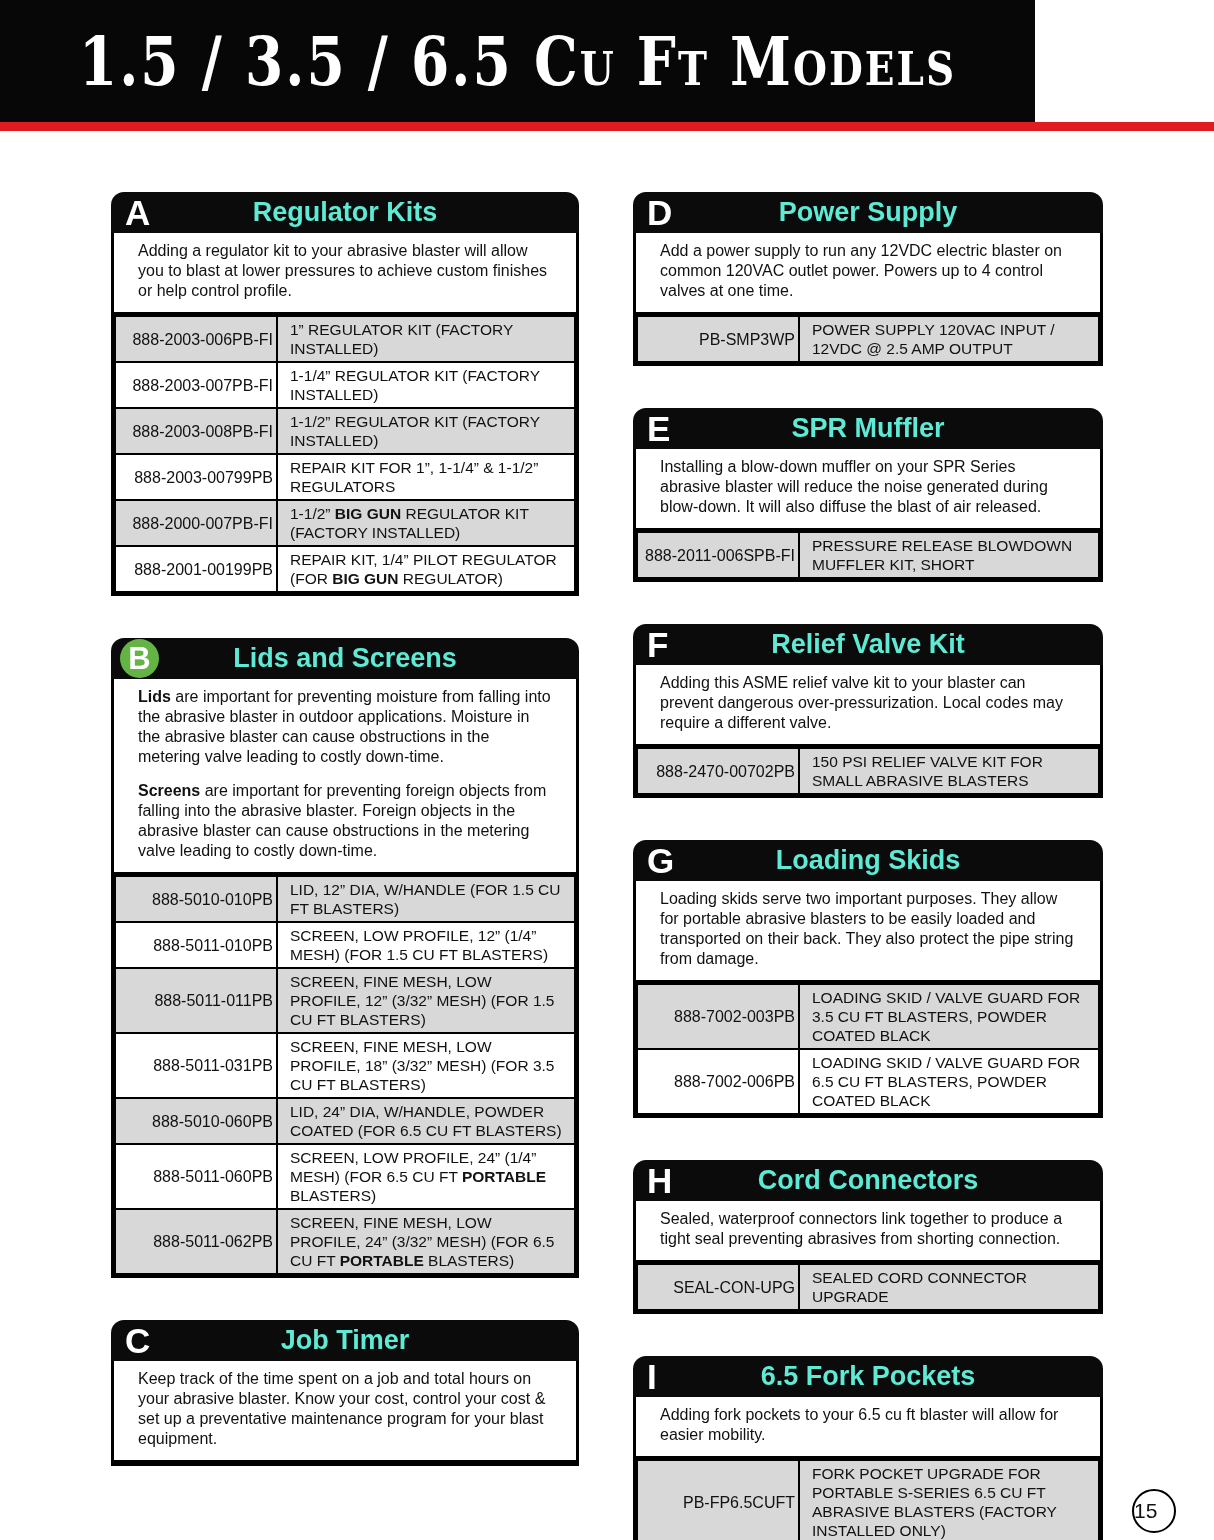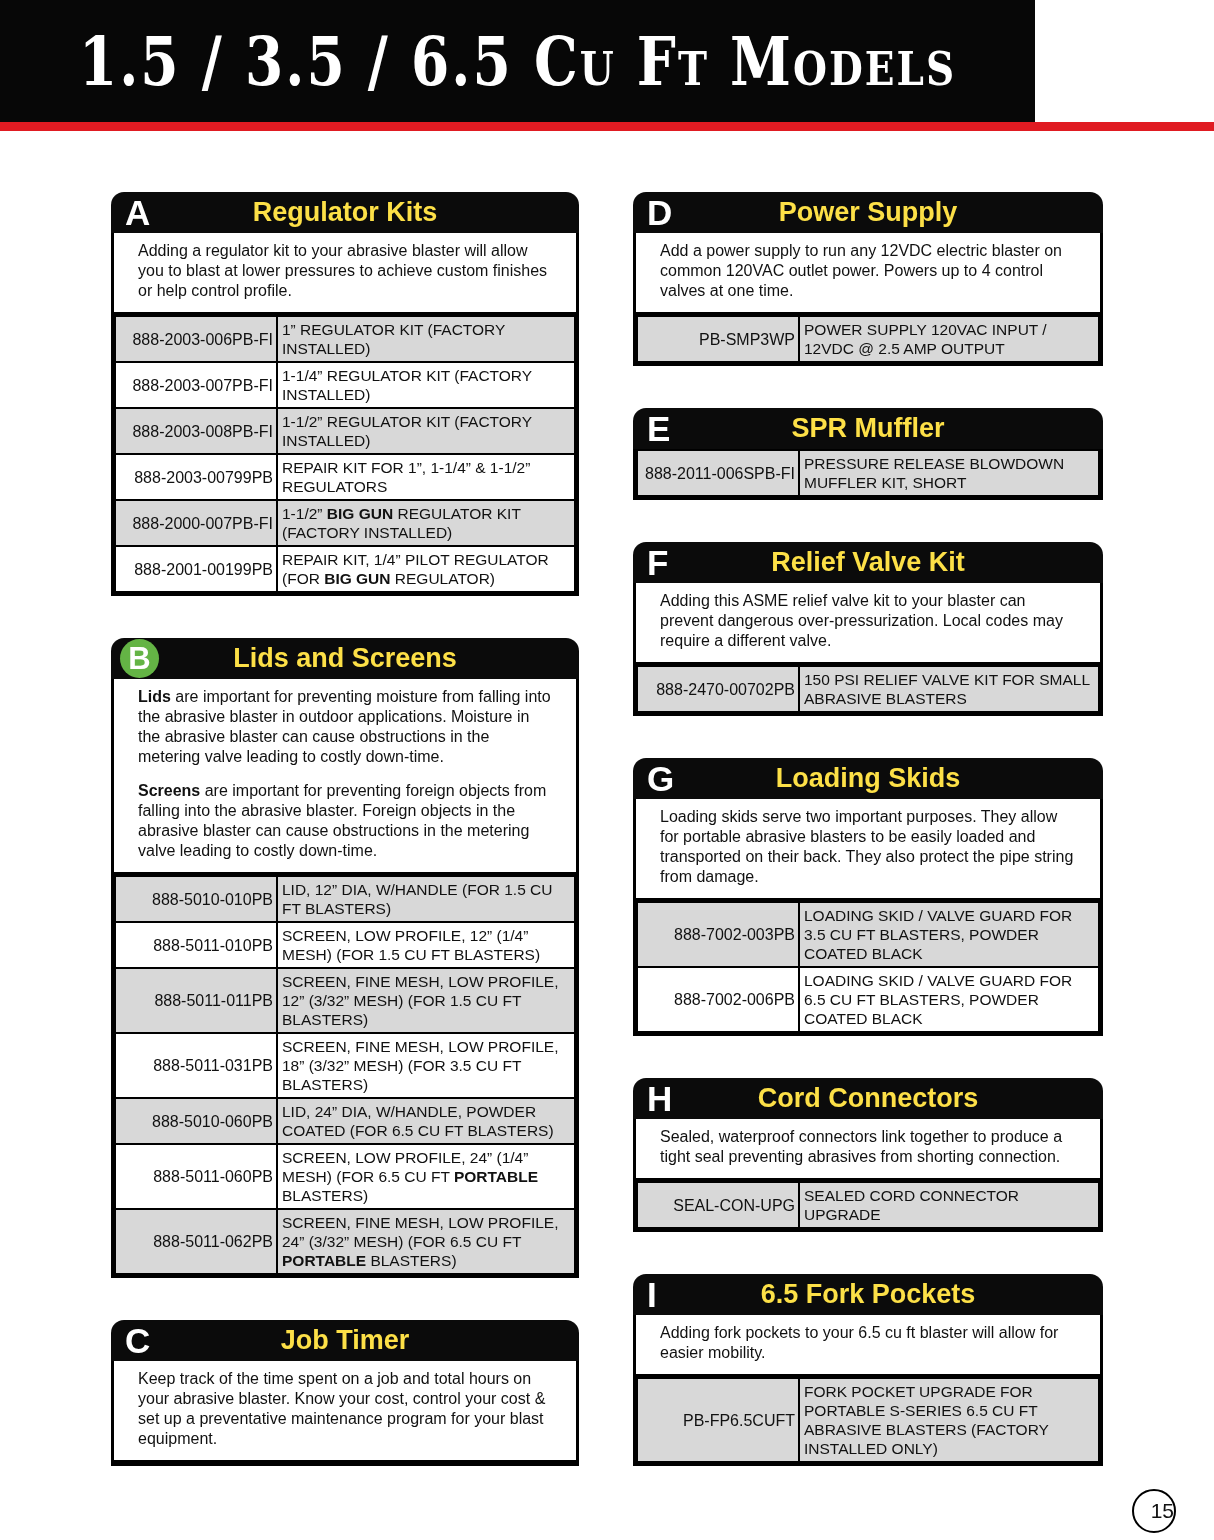--- a/index.html
+++ b/index.html
@@ -33,39 +33,39 @@
   .badge {
     position:absolute; left:14px; top:1px; color:#fff; font-weight:700;
     font-size:35px; line-height:39px; letter-spacing:0;
   }
   .badge.green-circle {
     left:9px; top:1px; width:39px; height:39px; border-radius:50%;
     background:#64b445; text-align:center; font-size:31px; line-height:39px;
   }
   .panel-title {
     position:absolute; inset:0; display:flex; align-items:center; justify-content:center;
-    color:#fde047; font-weight:700; font-size:27px; white-space:nowrap;
+    color:#5eead4; font-weight:700; font-size:27px; white-space:nowrap;
   }
   .panel-body { border:3px solid #000; border-top:none; background:#fff; }
   .panel-desc { padding:4px 24px 7px; border-bottom:3px solid #000; }
   .panel-desc p { margin:4px 0; font-size:16px; line-height:20px; }
   .panel-desc p + p { margin-top:14px; }
 
   table.parts { border-collapse:collapse; width:100%; }
   .parts td {
-    border:2px solid #000; padding:3px 4px;
+    border:2px solid #000; padding:3px 12px;
     font-size:15.5px; line-height:19px; vertical-align:middle;
   }
   .parts td.part { width:162px; text-align:right; font-size:16px; padding:3px 3px; }
   .parts tr.shaded { background:#d8d8d8; }
 
   .page-num {
     position:absolute; left:1132px; top:1489px; width:44px; height:44px;
     border:2.5px solid #000; border-radius:50%;
-    display:flex; align-items:center; justify-content:flex-end;
+    display:flex; align-items:center; justify-content:flex-start;
     font-size:21px; color:#111; background:#fff;
   }
 </style>
 </head>
 <body>
 
 <header class="banner">
   <h1><span>1.5 / 3.5 / 6.5</span>&nbsp;<span class="sc">Cu Ft Models</span></h1>
 </header>
 <div class="stripe"></div>
@@ -186,20 +186,23 @@
             </tbody>
           </table>
         </div>
       </section>
       <section class="panel">
         <div class="panel-header">
           <span class="badge">E</span>
           <span class="panel-title">SPR Muffler</span>
         </div>
         <div class="panel-body">
+          <div class="panel-desc">
+            <p>Installing a blow-down muffler on your SPR Series abrasive blaster will reduce the noise generated during blow-down. It will also diffuse the blast of air released.</p>
+          </div>
           <table class="parts">
             <tbody>
               <tr class="shaded">
                 <td class="part">888-2011-006SPB-FI</td>
                 <td class="desc">PRESSURE RELEASE BLOWDOWN MUFFLER KIT, SHORT</td>
               </tr>
             </tbody>
           </table>
         </div>
       </section>

